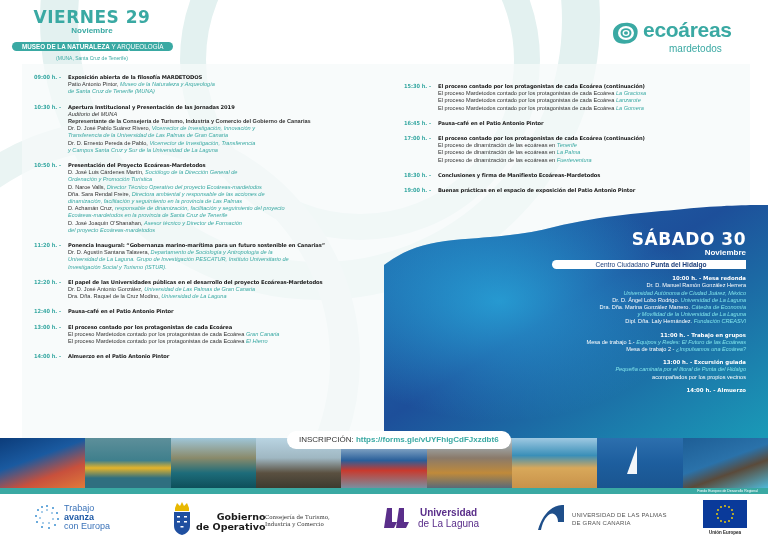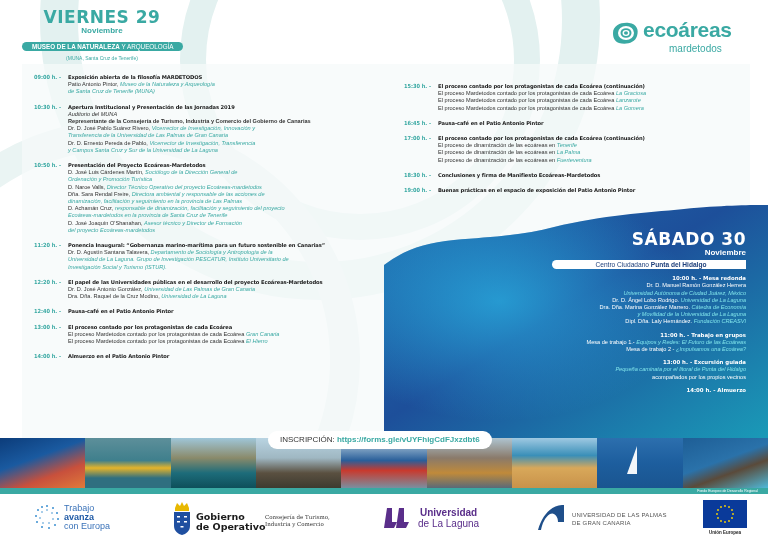--- a/index.html
+++ b/index.html
@@ -5,21 +5,21 @@
   * { box-sizing: border-box; margin: 0; padding: 0; }
   html, body { width: 768px; height: 543px; overflow: hidden; background: #ffffff; }
   body { position: relative; font-family: "Liberation Sans", sans-serif; color: #222; }
 
   .bg-swirl { position: absolute; left: 0; top: 0; width: 768px; height: 440px; overflow: hidden; }
   .bg-swirl .arc { position: absolute; border-radius: 50%; border-style: solid; border-color: #e3f1f0; }
 
   .program-panel { position: absolute; left: 22px; top: 64px; width: 728px; height: 378px; background: rgba(246,249,249,0.75); }
 
   
-  .fri-header { position: absolute; left: 22px; top: 8px; width: 160px; text-align: center; }
+  .fri-header { position: absolute; left: 12px; top: 8px; width: 160px; text-align: center; }
   .fri-title { font-family: "DejaVu Sans", sans-serif; font-weight: bold; font-size: 17px; color: #3aa9a3; letter-spacing: 0.5px; line-height: 18px; }
   .fri-month { font-size: 8px; font-weight: bold; color: #3aa9a3; line-height: 9px; }
   .venue-pill { display: inline-block; margin-top: 2px; background: #3aa9a3; color: #fff; border-radius: 8px; padding: 1px 10px; font-size: 6.3px; white-space: nowrap; }
   .venue-pill b { font-weight: bold; }
   .venue-sub { font-size: 5px; color: #3aa9a3; margin-top: 2px; }
 
   
   .logo { position: absolute; left: 610px; top: 18px; width: 150px; height: 40px; }
   .logo-icon { position: absolute; left: 0; top: 3px; width: 30px; height: 25px; }
   .logo-name { position: absolute; left: 33px; top: 0px; font-size: 21px; font-weight: bold; color: #3aa9a3; letter-spacing: -0.3px; }
@@ -40,21 +40,21 @@
   .sat { position: absolute; right: 22px; top: 230px; width: 240px; text-align: right; color: #fff; font-size: 5.6px; line-height: 7.2px; }
   .sat-title { font-family: "DejaVu Sans", sans-serif; font-weight: bold; font-size: 17px; line-height: 18px; letter-spacing: 0.5px; }
   .sat-month { font-weight: bold; font-size: 8px; line-height: 9px; }
   .sat-pill { display: inline-block; margin-top: 3px; background: #fff; color: #1e3f7a; border-radius: 8px 0 0 8px; padding: 1px 6px 1px 10px; font-size: 6.6px; width: 194px; text-align: center; }
   .sat-pill b { font-weight: bold; }
   .sat-item { margin-top: 6px; }
   .sat-item .st { font-weight: bold; font-family: "DejaVu Sans", sans-serif; font-size: 5.4px; }
   .sat-item .hl { color: #7fe3ea; font-style: italic; }
 
   
-  .reg { position: absolute; left: 268px; top: 431px; height: 18px; padding: 0 12px; background: #fff; border-radius: 10px; font-size: 8px; line-height: 18px; white-space: nowrap; z-index: 3; }
+  .reg { position: absolute; left: 287px; top: 431px; height: 18px; padding: 0 12px; background: #fff; border-radius: 10px; font-size: 8px; line-height: 18px; white-space: nowrap; z-index: 3; }
   .reg-label { color: #333; }
   .reg-link { color: #3aa9a3; font-weight: bold; }
 
   
   .photos { position: absolute; left: 0; top: 438px; width: 768px; height: 50px; display: flex; }
   .photo { flex: 1; height: 50px; position: relative; overflow: hidden; }
   .teal-bar { position: absolute; left: 0; top: 488px; width: 768px; height: 6px; background: #3aa9a3; }
   .feder { position: absolute; right: 10px; top: 489px; font-size: 3.5px; color: #fff; }
 
   
@@ -297,21 +297,21 @@
       <rect x="3" y="8" width="14" height="3" fill="#e8b800"></rect>
       <path d="M2 12 L18 12 L18 26 C18 31 14 34 10 35 C6 34 2 31 2 26 Z" fill="#1f4fa0"></path>
       <g fill="#fff">
           <rect x="5" y="16" width="3" height="1.5"></rect>
           <rect x="12" y="16" width="3" height="1.5"></rect>
           <rect x="5" y="21" width="3" height="1.5"></rect>
           <rect x="12" y="21" width="3" height="1.5"></rect>
           <rect x="8.5" y="26" width="3" height="1.5"></rect>
         </g>
     </svg>
-    <div class="gob-text" style="position:absolute;left:24px;top:12px;white-space:nowrap;">
+    <div class="gob-text" style="position:absolute;left:24px;top:12px;white-space:nowrap;text-align:right;">
       <div>Gobierno</div>
       <div>de Operativo</div>
     </div>
   </div>
 
   <div class="f-logo cons-text" style="left:265px; top:20px; white-space:nowrap;">
     <div>Consejería de Turismo,</div>
     <div>Industria y Comercio</div>
   </div>
 

